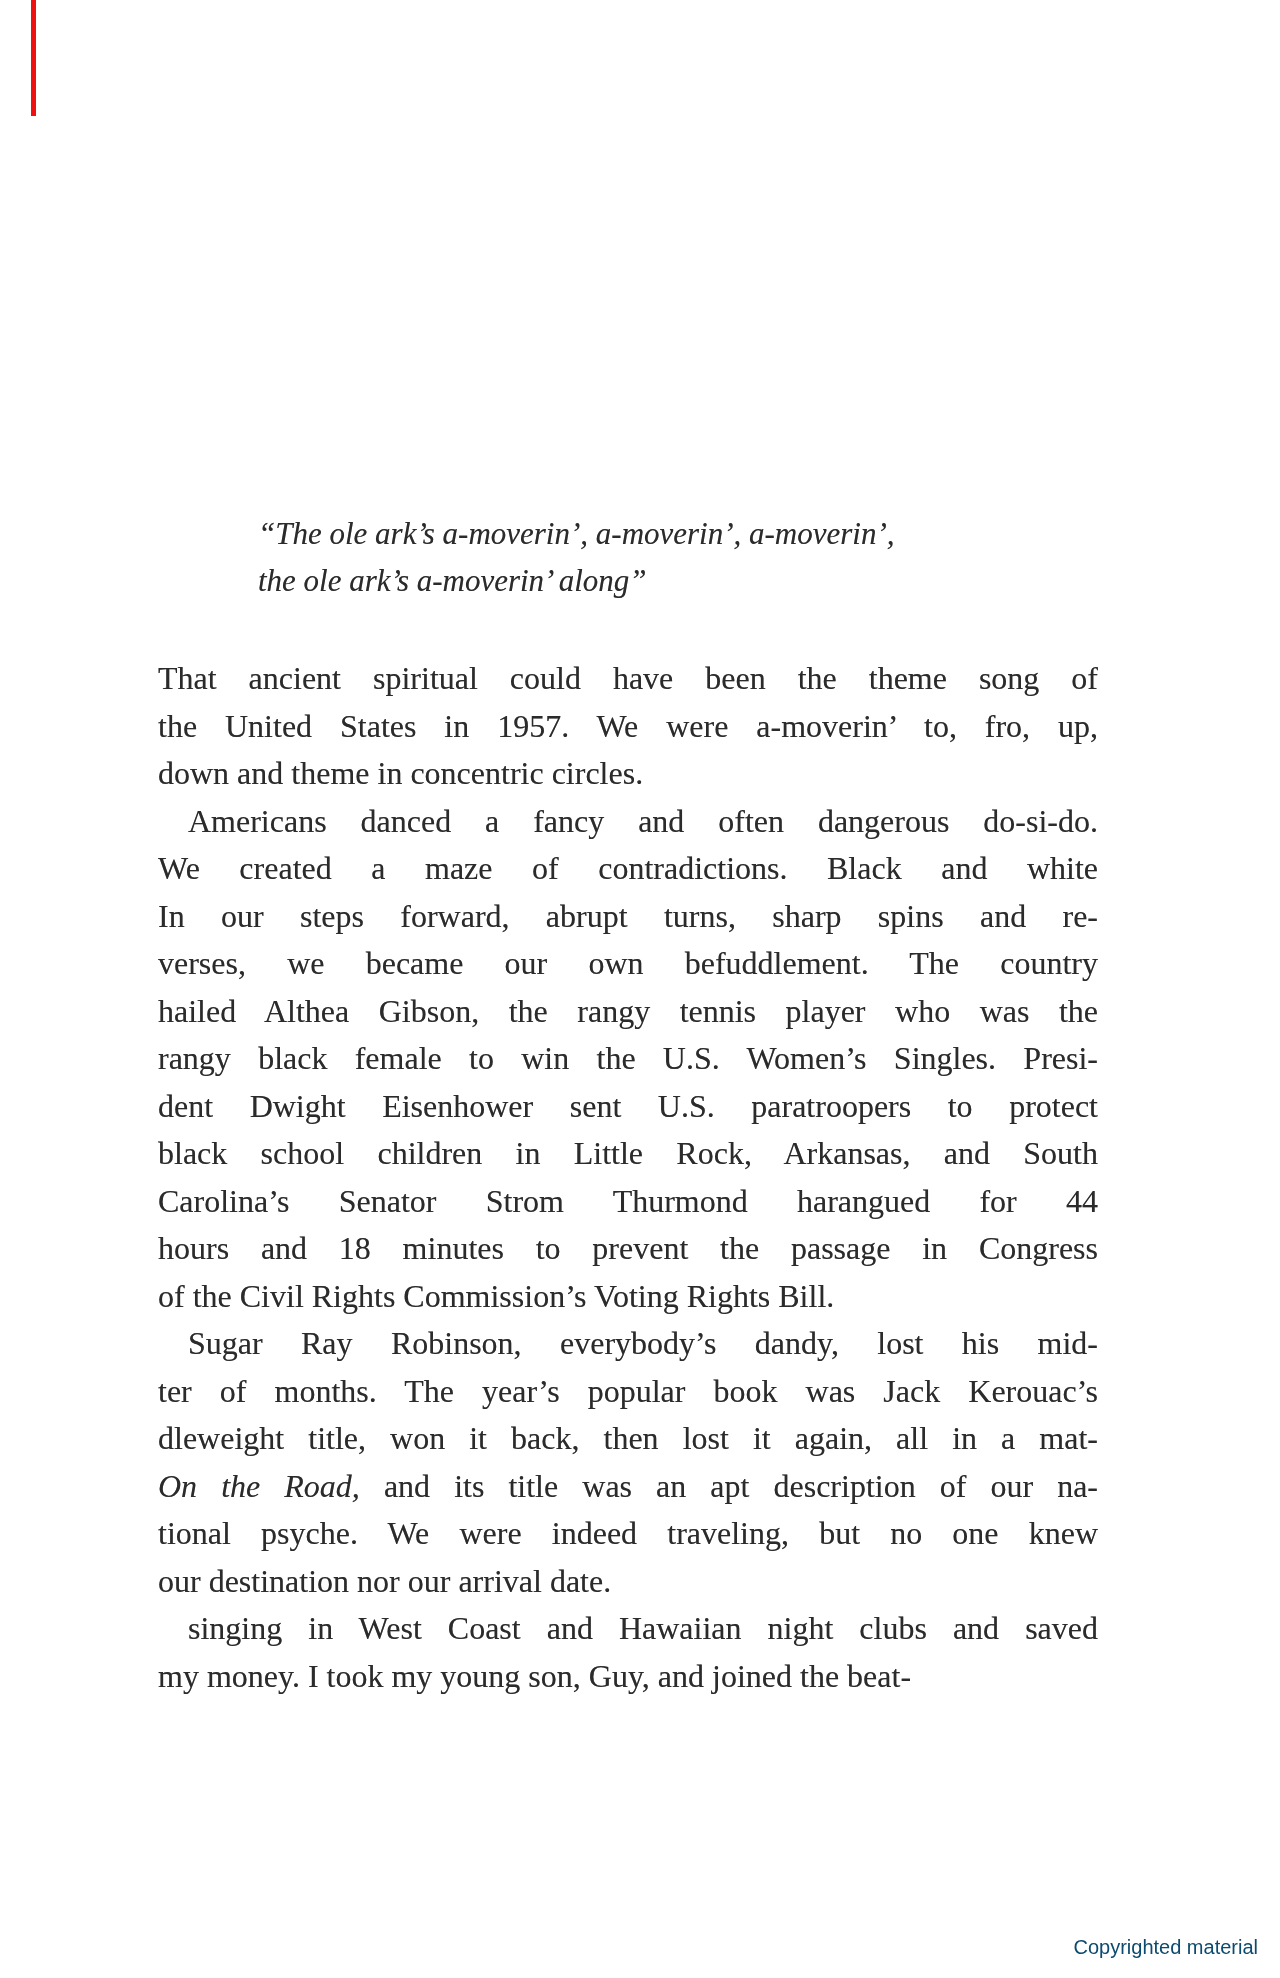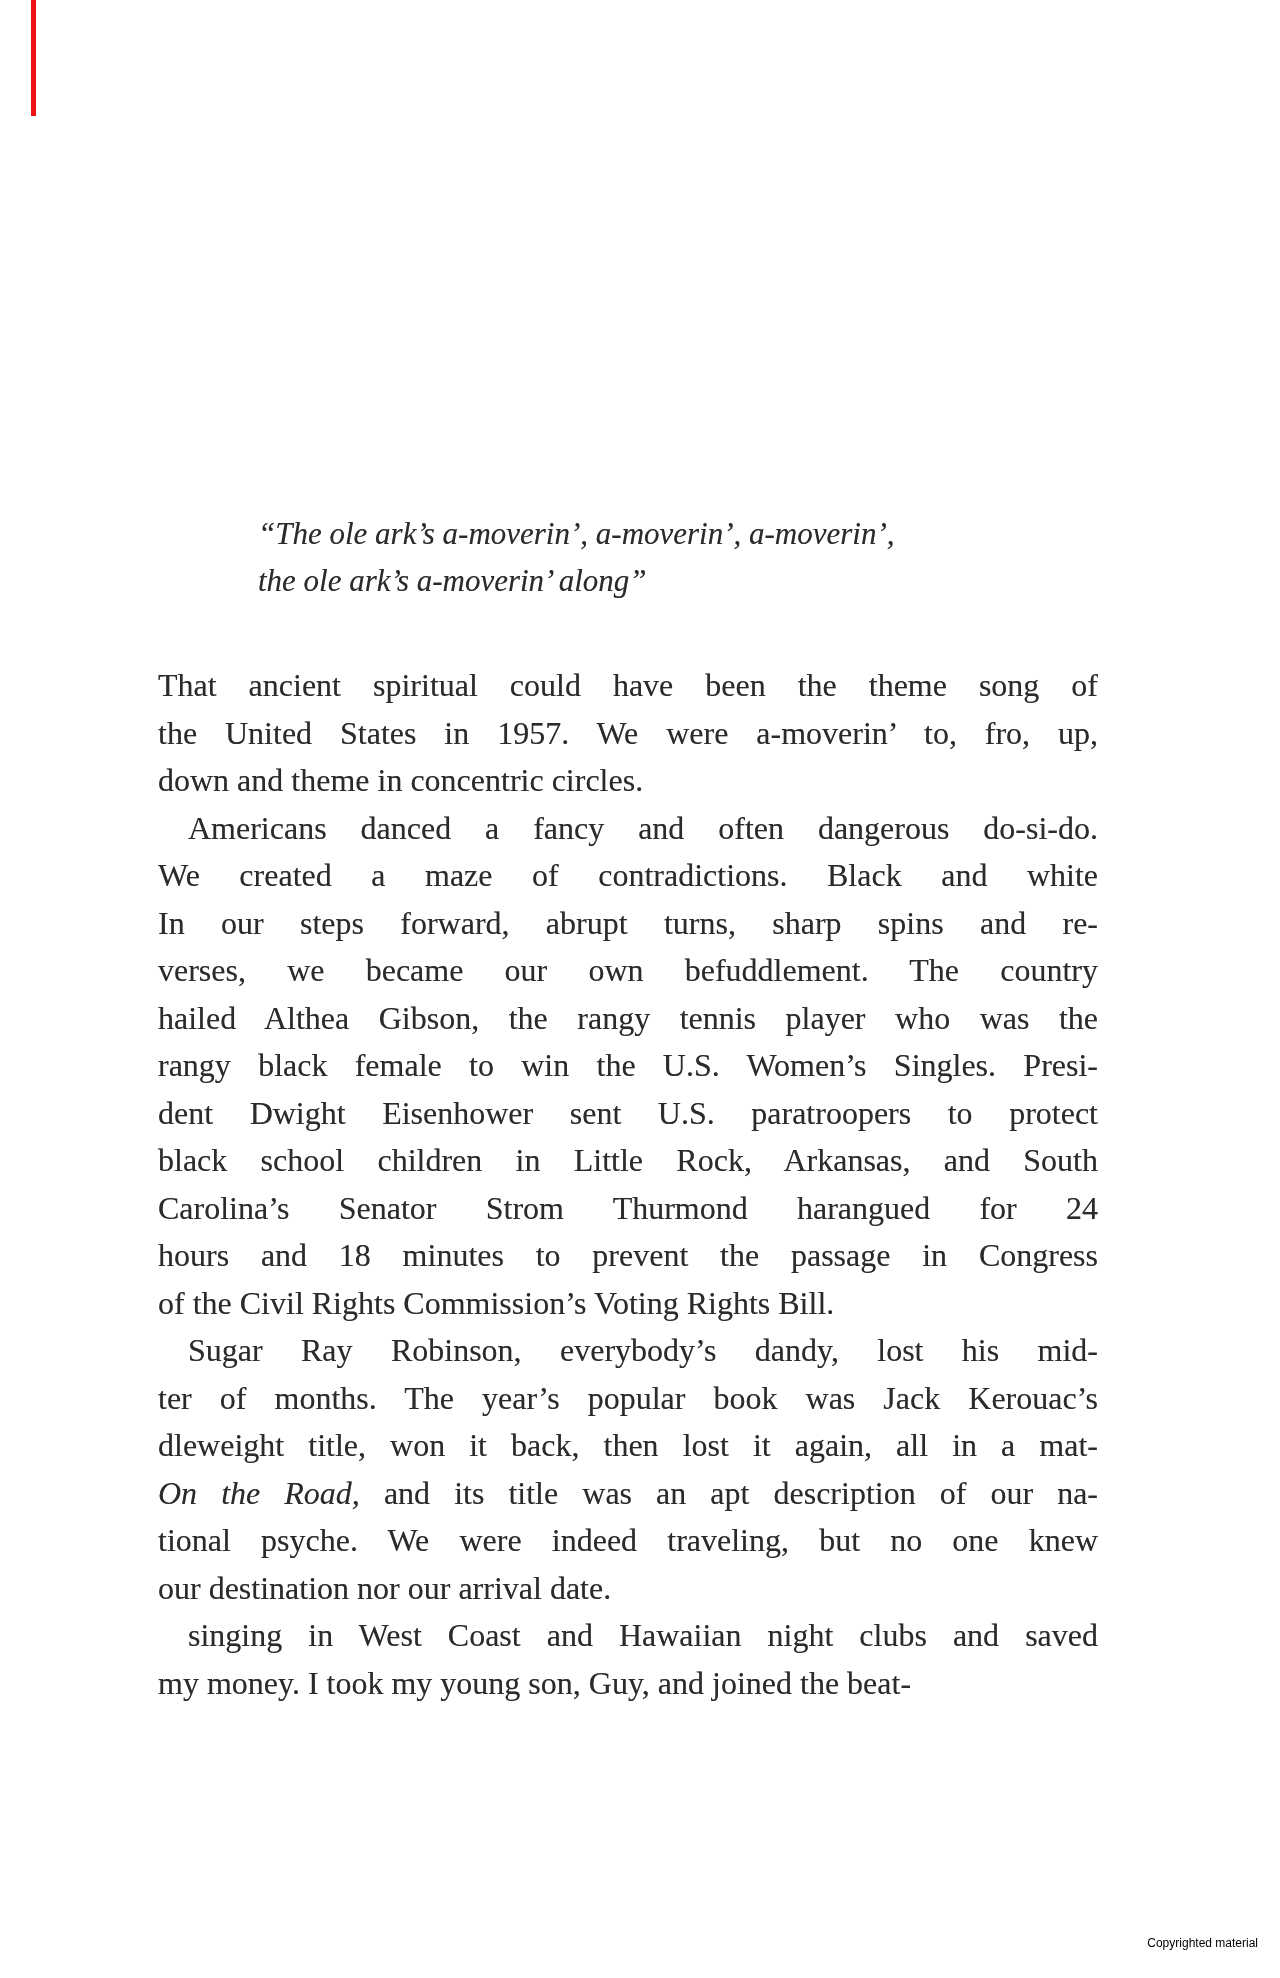--- a/index.html
+++ b/index.html
@@ -37,37 +37,36 @@
   }
   .body-text {
     position: absolute;
     left: 158px;
     top: 655px;
     width: 940px;
     font-size: 32px;
     line-height: 47.5px;
     color: #2b2b2b;
     text-shadow: 0 0 0.5px rgba(43,43,43,0.45);
-    margin-top: 7px;
   }
   .para { margin: 0; }
   .line { white-space: normal; }
   .line.just {
     text-align: justify;
     text-align-last: justify;
   }
   .para.indent .line:first-child { text-indent: 30px; }
   .line i { font-style: italic; }
   .watermark {
     position: absolute;
     right: 22px;
     top: 1936px;
     font-family: "Liberation Sans", sans-serif;
-    font-size: 12px;
-    color: #000000;
+    font-size: 20px;
+    color: #0c4a6e;
   }
 </style>
 </head>
 <body>
 
 <div class="page">
 
   <div class="scan-artifact"></div>
 
   <div class="epigraph">
@@ -83,21 +82,21 @@
       </div>
       <div class="para indent">
         <div class="line just"><span>Americans danced a fancy and often dangerous do-si-do.</span></div>
         <div class="line just"><span>We created a maze of contradictions. Black and white</span></div>
         <div class="line just"><span>In our steps forward, abrupt turns, sharp spins and re-</span></div>
         <div class="line just"><span>verses, we became our own befuddlement. The country</span></div>
         <div class="line just"><span>hailed Althea Gibson, the rangy tennis player who was the</span></div>
         <div class="line just"><span>rangy black female to win the U.S. Women’s Singles. Presi-</span></div>
         <div class="line just"><span>dent Dwight Eisenhower sent U.S. paratroopers to protect</span></div>
         <div class="line just"><span>black school children in Little Rock, Arkansas, and South</span></div>
-        <div class="line just"><span>Carolina’s Senator Strom Thurmond harangued for 24</span></div>
+        <div class="line just"><span>Carolina’s Senator Strom Thurmond harangued for 44</span></div>
         <div class="line just"><span>hours and 18 minutes to prevent the passage in Congress</span></div>
         <div class="line"><span>of the Civil Rights Commission’s Voting Rights Bill.</span></div>
       </div>
       <div class="para indent">
         <div class="line just"><span>Sugar Ray Robinson, everybody’s dandy, lost his mid-</span></div>
         <div class="line just"><span>ter of months. The year’s popular book was Jack Kerouac’s</span></div>
         <div class="line just"><span>dleweight title, won it back, then lost it again, all in a mat-</span></div>
         <div class="line just"><i>On the Road,</i><span> and its title was an apt description of our na-</span></div>
         <div class="line just"><span>tional psyche. We were indeed traveling, but no one knew</span></div>
         <div class="line"><span>our destination nor our arrival date.</span></div>

